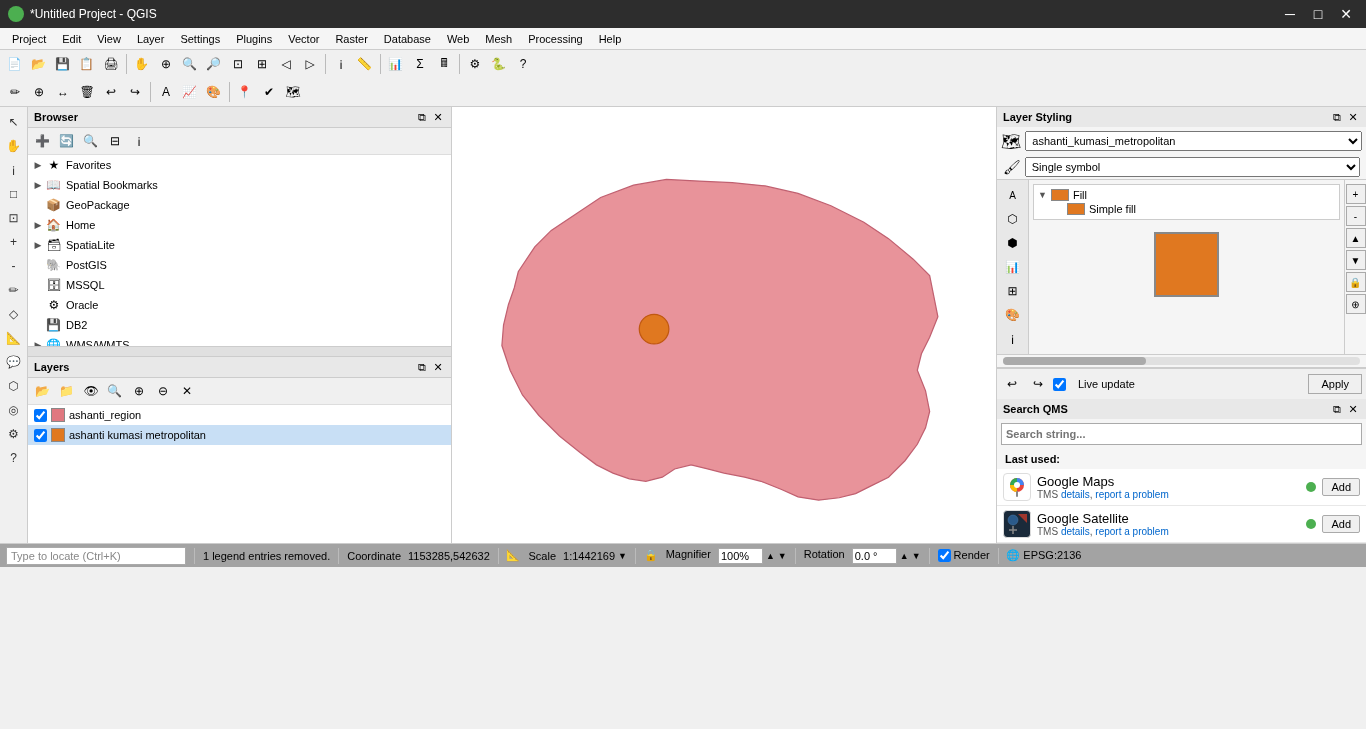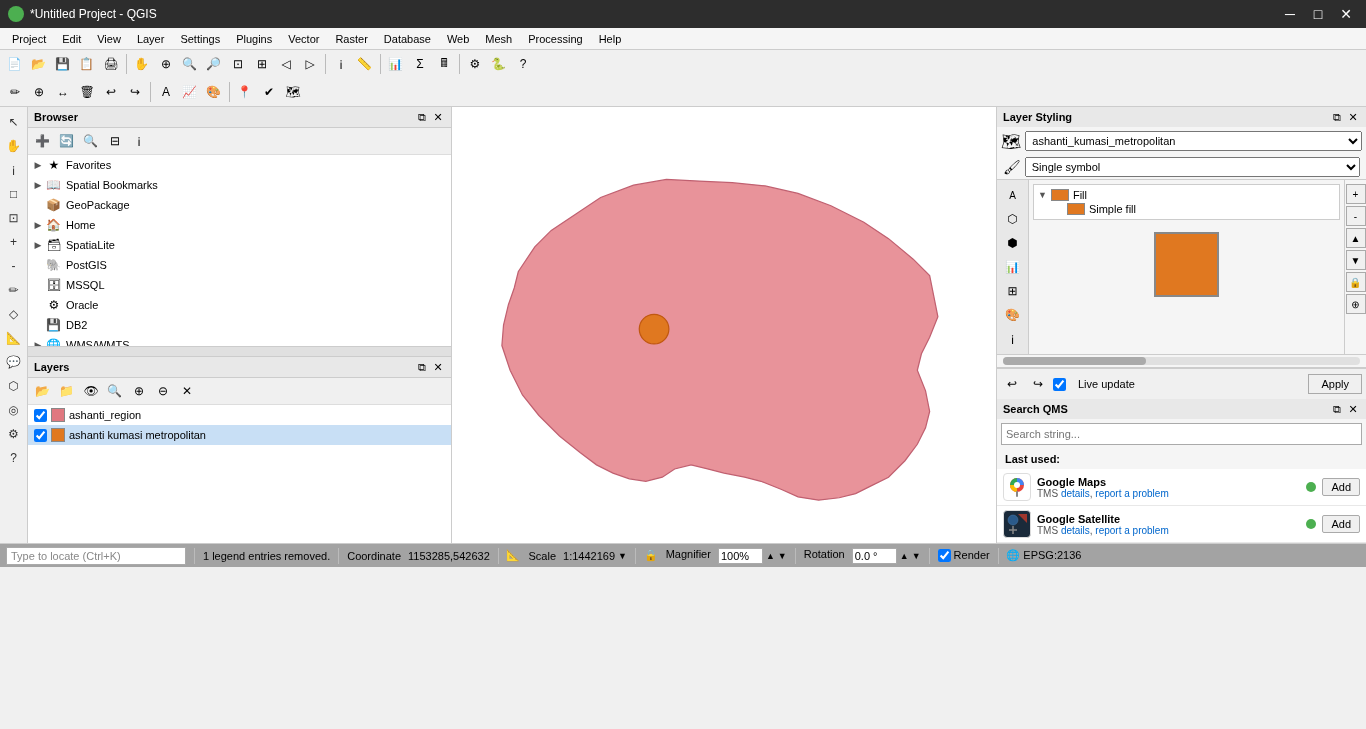--- a/index.html
+++ b/index.html
@@ -63,21 +63,21 @@
 
     
     .search-qms { padding: 4px; }
     .search-input { flex: 1; height: 22px; border: 1px solid #aaa; padding: 2px 4px; font-size: 11px; background: #fff; }
     .filter-row { display: flex; align-items: center; justify-content: flex-end; gap: 4px; font-size: 11px; margin-bottom: 4px; }
 
     
     .qms-item { display: flex; align-items: center; gap: 6px; padding: 4px 6px; border-bottom: 1px solid #e8e8e8; background: #fff; }
     .qms-icon { width: 28px; height: 28px; border-radius: 4px; display: flex; align-items: center; justify-content: center; font-size: 18px; flex-shrink: 0; }
     .qms-info { flex: 1; }
-    .qms-name { font-size: 11px; font-weight: bold; }
+    .qms-name { font-size: 13px; font-weight: normal; }
     .qms-sub { font-size: 10px; color: #555; }
     .qms-sub a { color: #0066cc; text-decoration: none; }
     .qms-status { width: 10px; height: 10px; background: #4caf50; border-radius: 50%; flex-shrink: 0; }
     .qms-add-btn { background: #f0f0f0; border: 1px solid #aaa; padding: 2px 8px; font-size: 11px; cursor: pointer; border-radius: 2px; }
 
     
     .activate-overlay { background: #f5f5f5; padding: 8px 16px; text-align: center; color: #888; font-size: 11px; }
 
     
     .status-bar { background: #a3a3a3; border-top: 1px solid #ccc; height: 24px; display: flex; align-items: center; padding: 0 6px; gap: 8px; font-size: 11px; }
@@ -454,21 +454,21 @@
 
     <div class="right-section-header">
       <span class="right-section-title">Search QMS</span>
       <div style="display:flex; gap:2px;">
         <button class="panel-header-btn">⧉</button>
         <button class="panel-header-btn">✕</button>
       </div>
     </div>
 
     <div class="search-qms">
-      <input type="text" class="search-input" style="width: 100%;" placeholder="Search string...">
+      <input type="text" class="search-input" style="width: 100%; font-weight: bold;" placeholder="Search string...">
     </div>
 
     <div style="padding: 4px 8px; font-size:11px; font-weight:bold;">Last used:</div>
 
     <div class="qms-item">
       <div class="qms-icon" style="background:#fff; border:1px solid #ddd;">
         <svg width="24" height="24" viewBox="0 0 24 24" xmlns="http://www.w3.org/2000/svg">
           <circle cx="12" cy="10" r="7" fill="#e8453c"></circle>
           <path d="M12 3 A7 7 0 0 1 19 10 L12 10 Z" fill="#4285f4"></path>
           <path d="M12 3 A7 7 0 0 0 5 10 L12 10 Z" fill="#34a853"></path>

